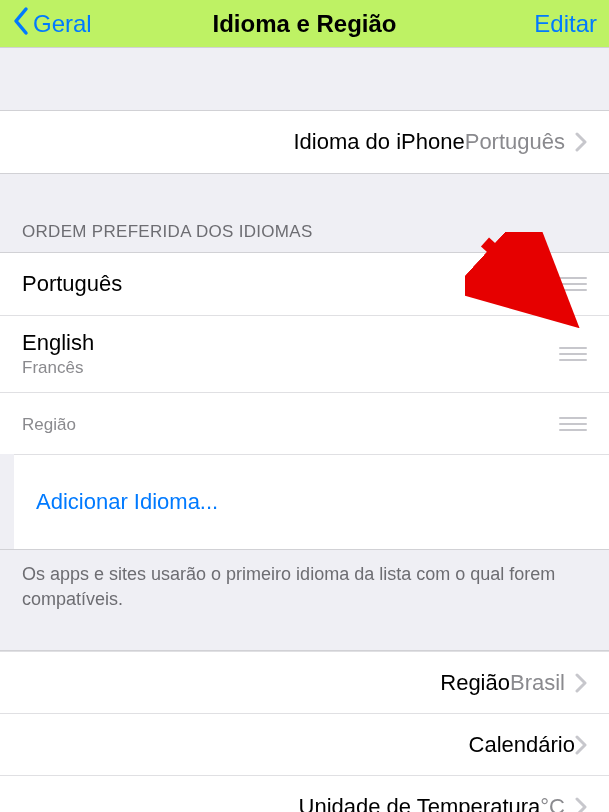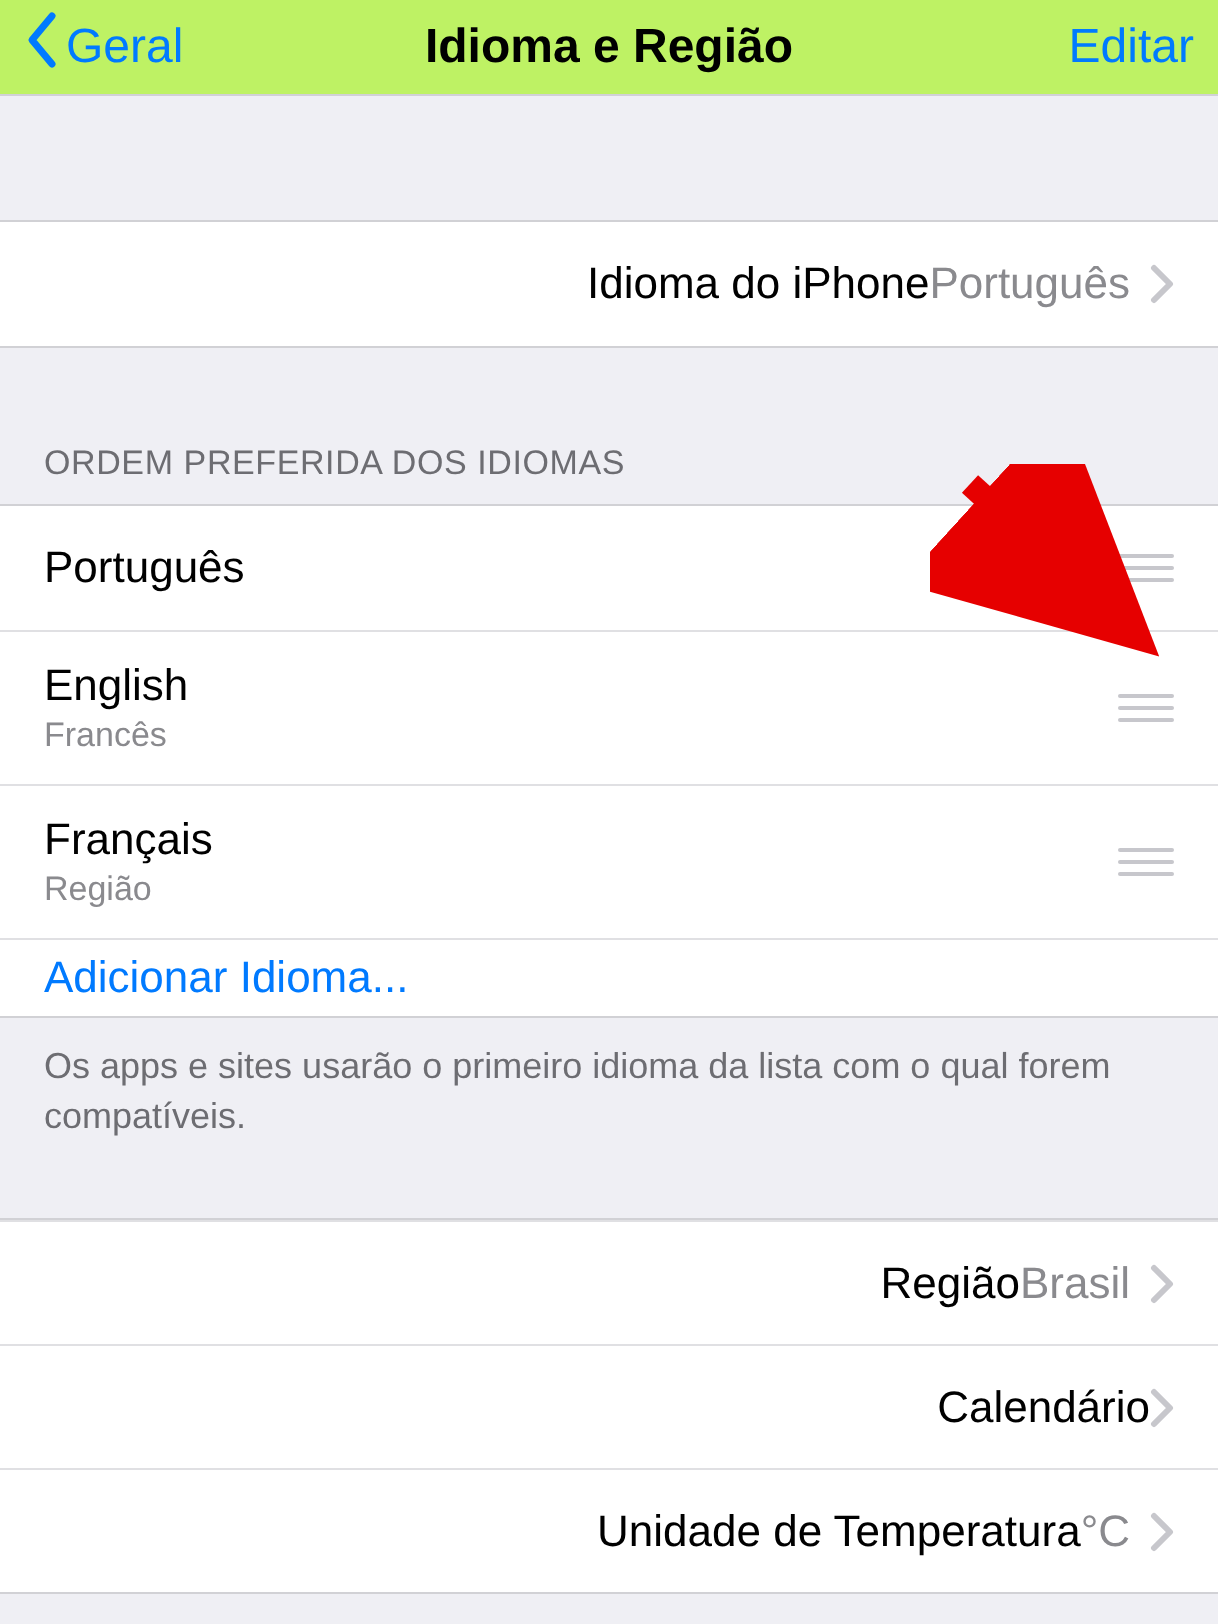--- a/index.html
+++ b/index.html
@@ -98,24 +98,25 @@
     gap: 4px;
     cursor: grab;
   }
   .drag-handle .bar {
     height: 2px;
     background: #c7c7cc;
     border-radius: 1px;
   }
   .add-row {
     background: #fff;
-    padding: 6px 22px;
+    padding: 34px 22px;
     font-size: 22px;
     color: #007aff;
     cursor: pointer;
+    margin-left: 14px;
   }
   .list { border-top: 1px solid #d1d1d5; border-bottom: 1px solid #d1d1d5; }
   .list .row, .list .lang-row, .list .add-row {}
   .single { border-top: 1px solid #d1d1d5; border-bottom: 1px solid #d1d1d5; }
   .arrow-annotation {
     position: absolute;
     top: 232px;
     left: 465px;
     pointer-events: none;
   }
@@ -171,21 +172,20 @@
       <span class="row-sub">Francês</span>
     </div>
     <div class="drag-handle">
       <div class="bar"></div>
         <div class="bar"></div>
         <div class="bar"></div>
     </div>
   </div>
   <div class="lang-row">
     <div class="row-left">
-      <span class="row-label">Français</span>
       <span class="row-sub">Região</span>
     </div>
     <div class="drag-handle">
       <div class="bar"></div>
         <div class="bar"></div>
         <div class="bar"></div>
     </div>
   </div>
   <div class="add-row">Adicionar Idioma...</div>
 </div>

